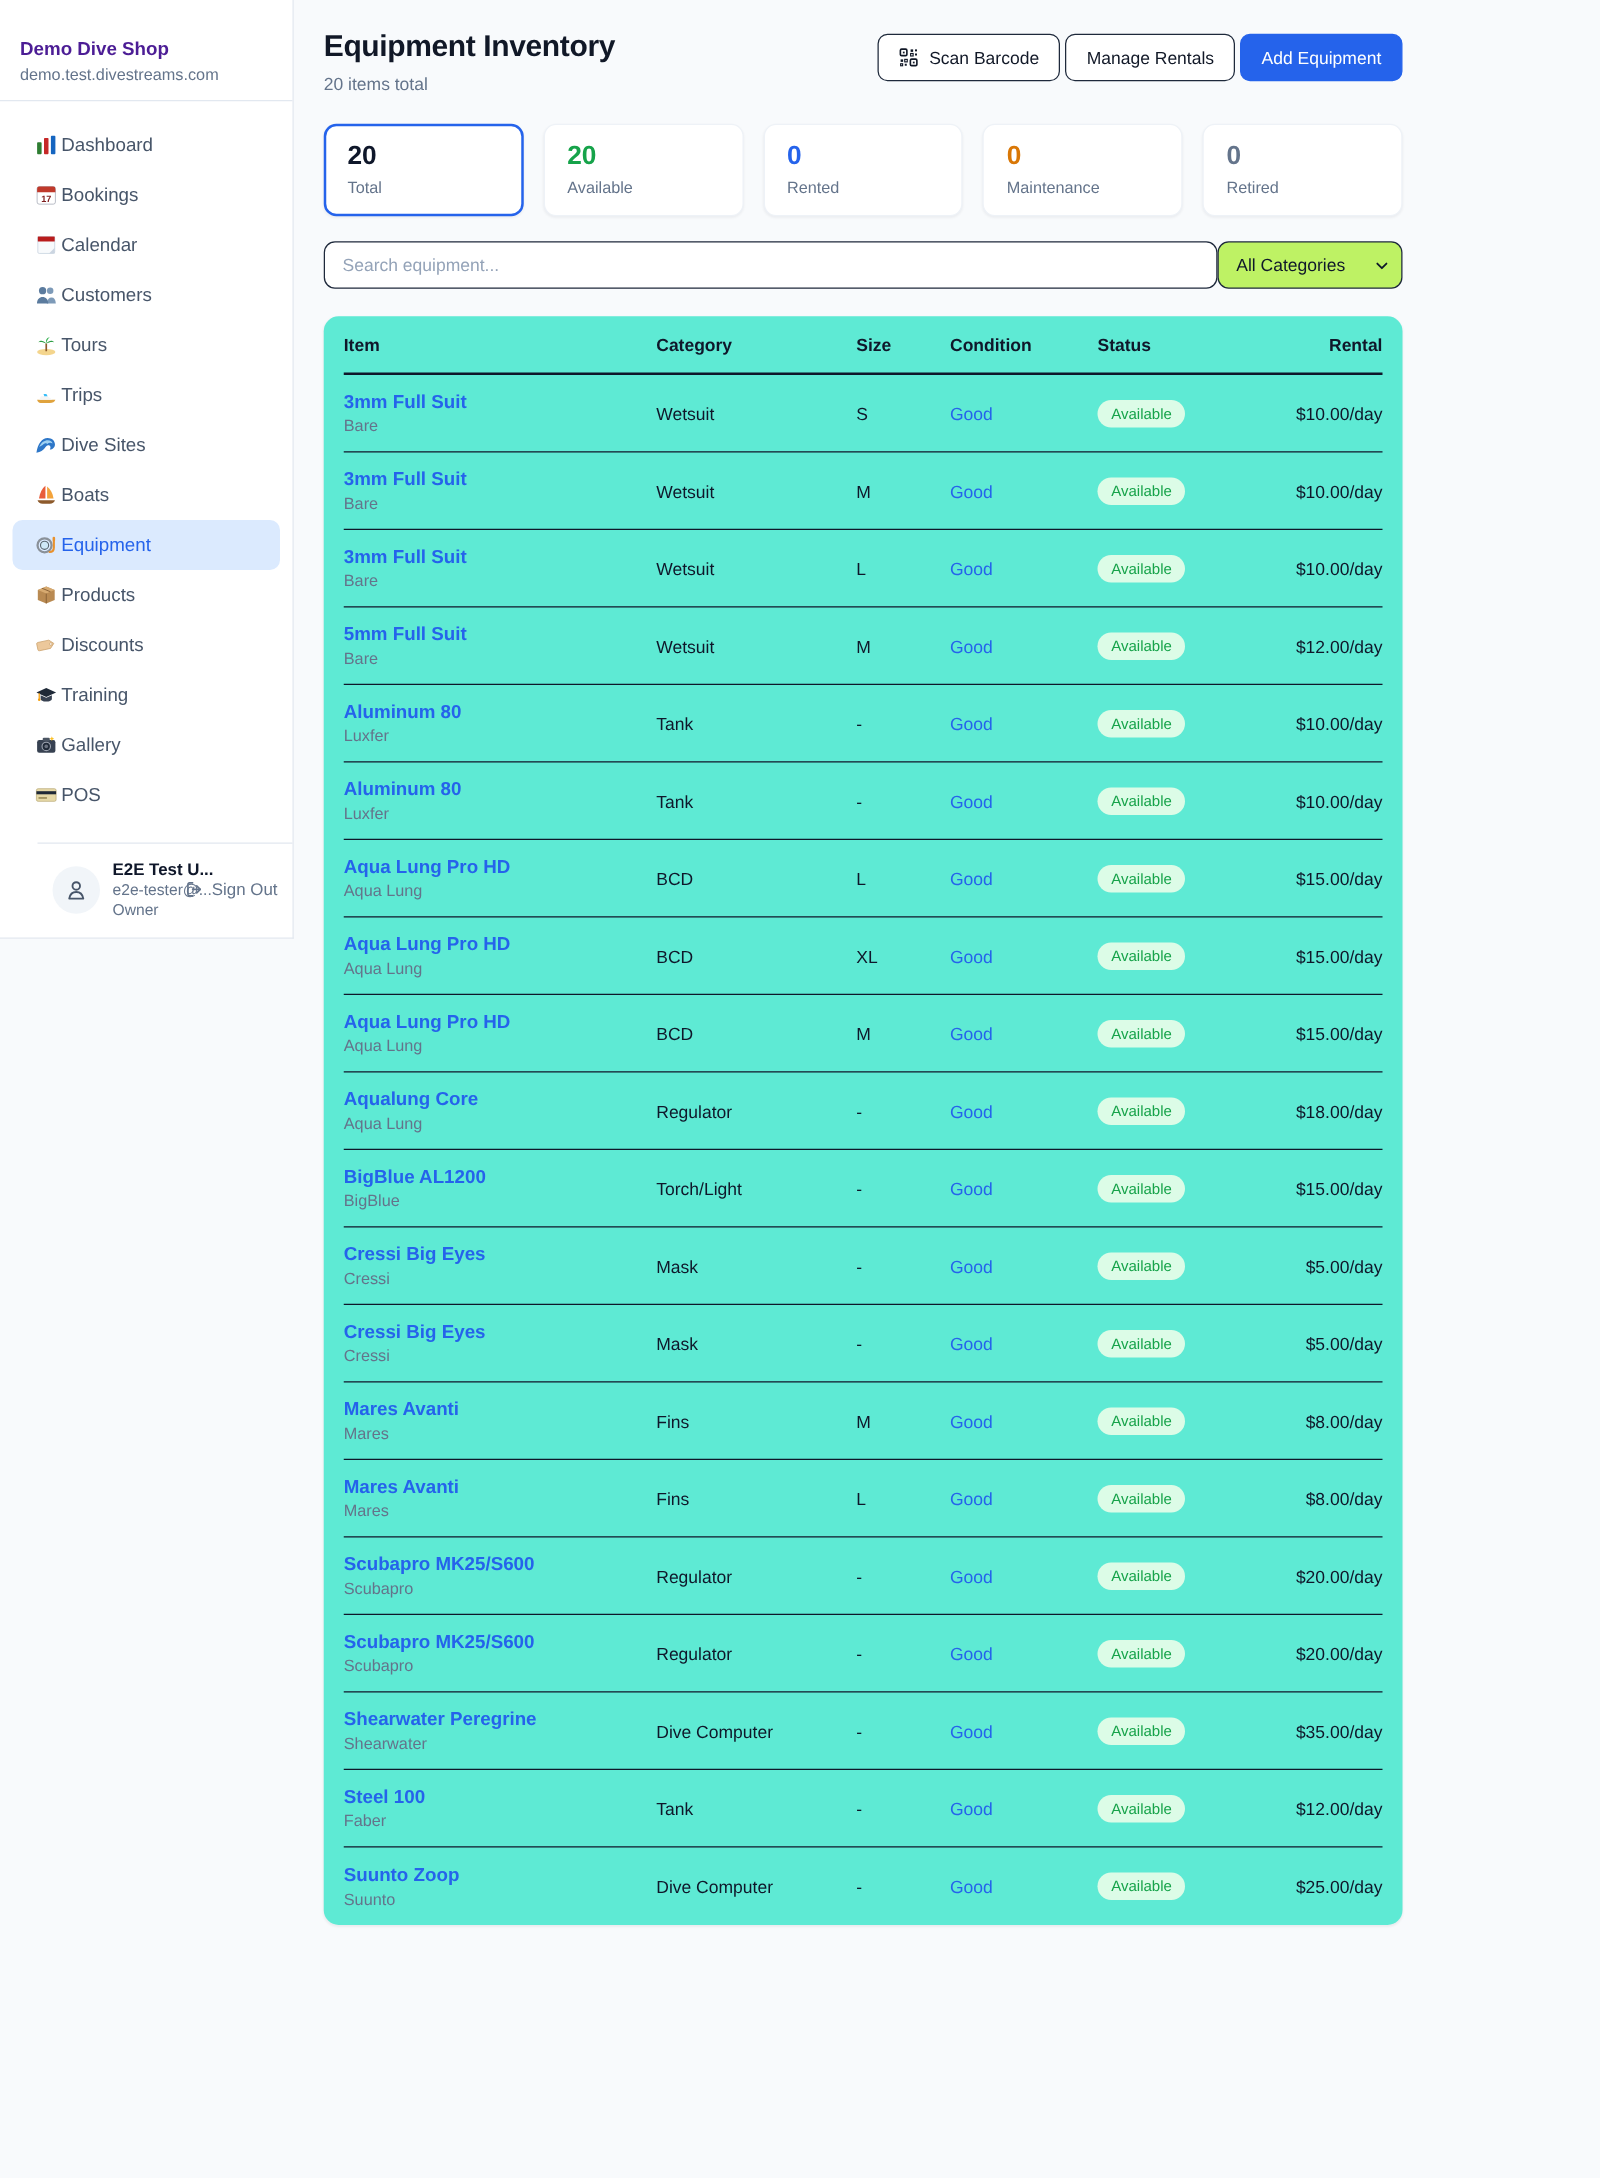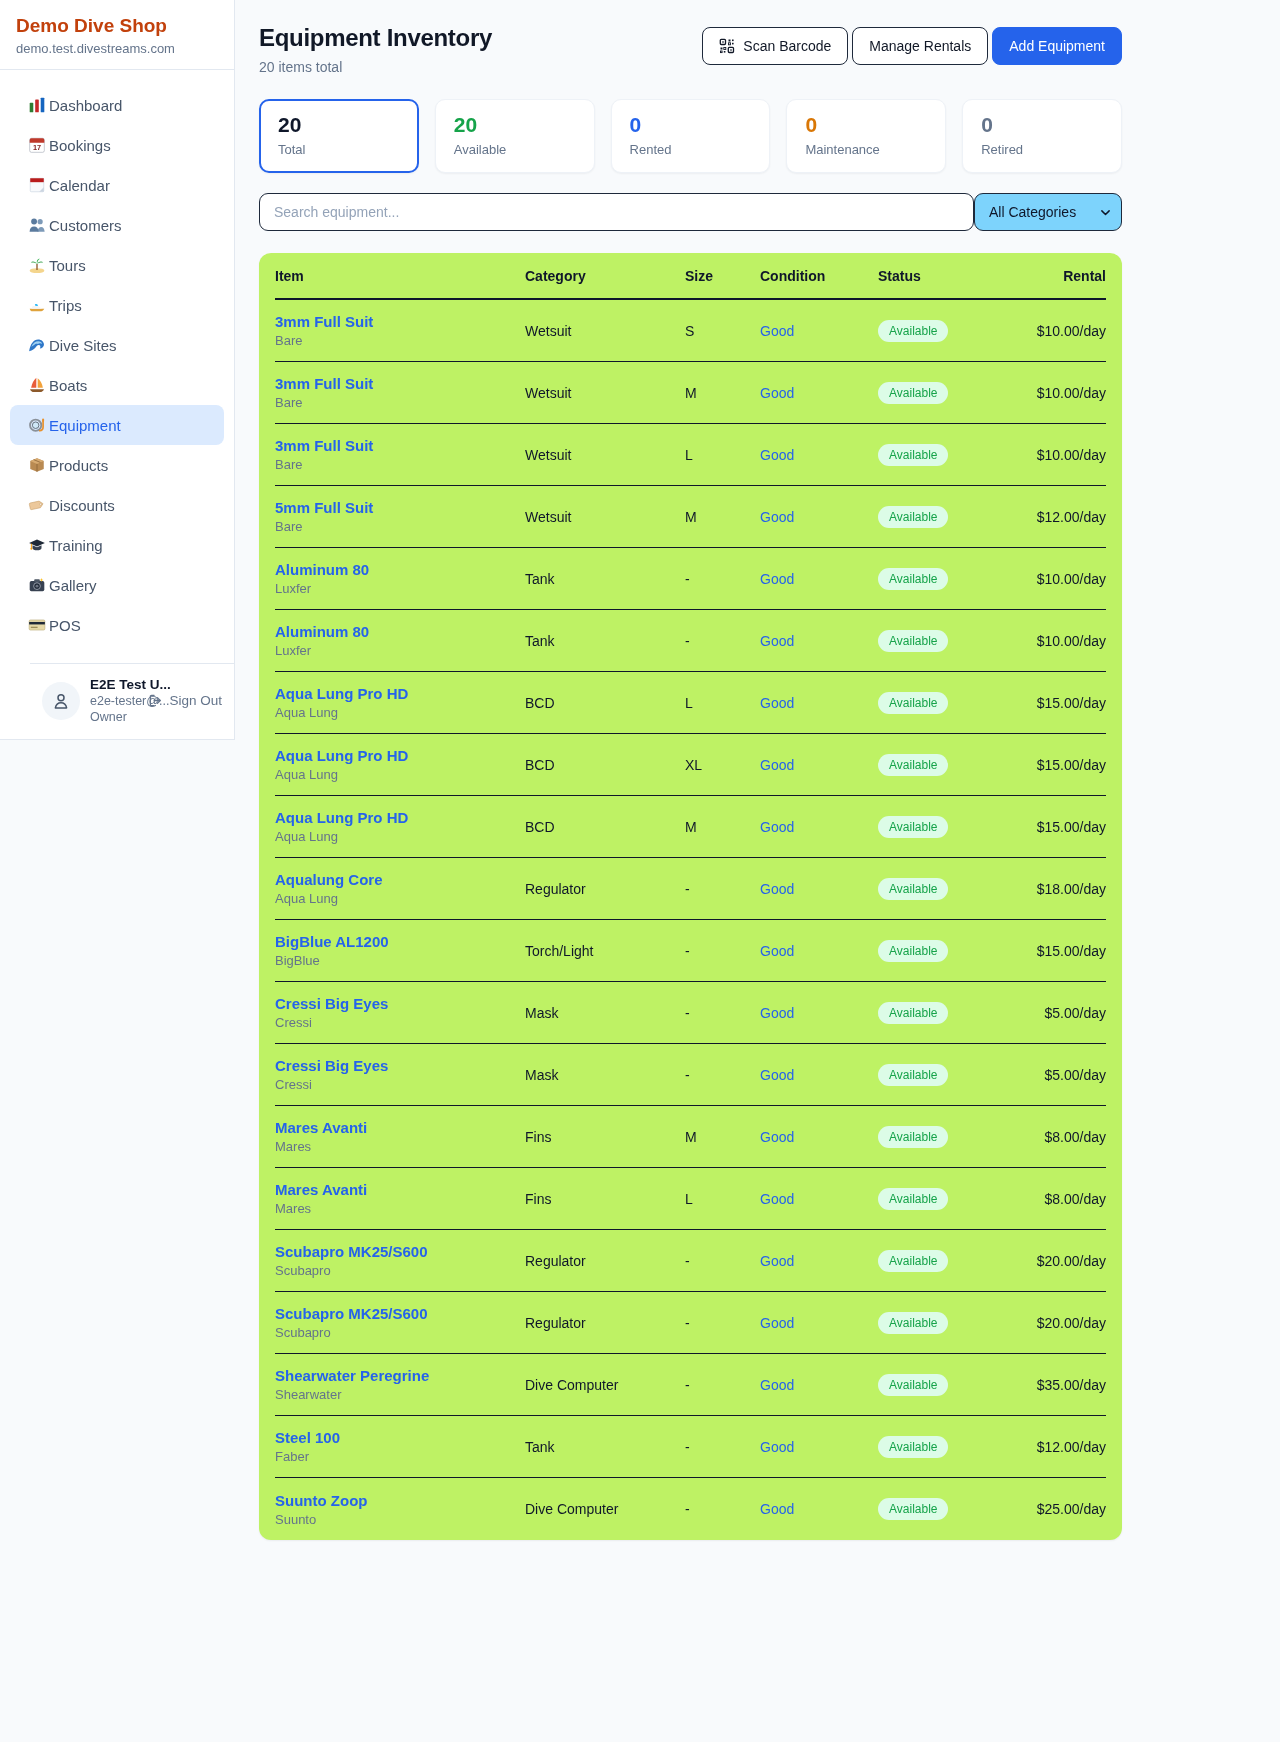--- a/index.html
+++ b/index.html
@@ -11,21 +11,21 @@
   }
   .app { display: flex; align-items: flex-start; }
 
   
   aside {
     width: 235px; background: #fff;
     border-right: 1px solid #e2e8f0; border-bottom: 1px solid #e2e8f0;
     flex: 0 0 auto;
   }
   .brand { padding: 15px 16px 13px; }
-  .brand-name { font-size: 19px; font-weight: bold; color: #c2410c; cursor: pointer; }
+  .brand-name { font-size: 15px; font-weight: bold; color: #4c1d95; cursor: pointer; margin-top: 16px; }
   .brand-domain { font-size: 13px; color: #64748b; margin-top: 4px; }
   .side-divider { border-top: 1px solid #e2e8f0; }
   nav { padding: 15px 0 18px; }
   .nav-item {
     display: flex; align-items: center; gap: 3px;
     height: 40px; padding: 0 18px; margin: 0 10px;
     border-radius: 8px; color: #475569; font-size: 15px; cursor: pointer;
   }
   .nav-item.active { background: #dbeafe; color: #2563eb; }
   .ic { width: 18px; height: 18px; display: inline-flex; flex: 0 0 auto; }
@@ -73,28 +73,28 @@
 
   
   .filter-row { display: flex; margin-top: 20px; }
   .search {
     flex: 1; height: 38px; border: 1.5px solid #1e293b; border-radius: 9px;
     padding: 0 14px; font-size: 14px; background: #fff; font-family: inherit; color: #0f172a;
   }
   .search::placeholder { color: #94a3b8; }
   .select {
     width: 148px; height: 38px; border: 1.5px solid #1e293b; border-radius: 9px;
-    background: #7dd3fc; display: flex; align-items: center; justify-content: space-between;
+    background: #bef264; display: flex; align-items: center; justify-content: space-between;
     padding: 0 9px 0 14px; font-size: 14px; cursor: pointer;
   }
   .select .ic { width: 13px; height: 13px; }
 
   
   .table-card {
-    margin-top: 22px; background: #bef264; border-radius: 12px;
+    margin-top: 22px; background: #5eead4; border-radius: 12px;
     box-shadow: 0 1px 2px rgba(15,23,42,.06); padding: 0 16px; margin-bottom: 24px;
   }
   .thead, .trow {
     display: grid;
     grid-template-columns: 250px 160px 75px 118px 128px 1fr;
     align-items: center;
   }
   .thead { height: 47px; border-bottom: 2px solid #0f172a; font-size: 14px; font-weight: bold; }
   .thead .col-rental { text-align: right; }
   .trow { height: 62px; border-bottom: 1.5px solid #0f172a; font-size: 14px; }

